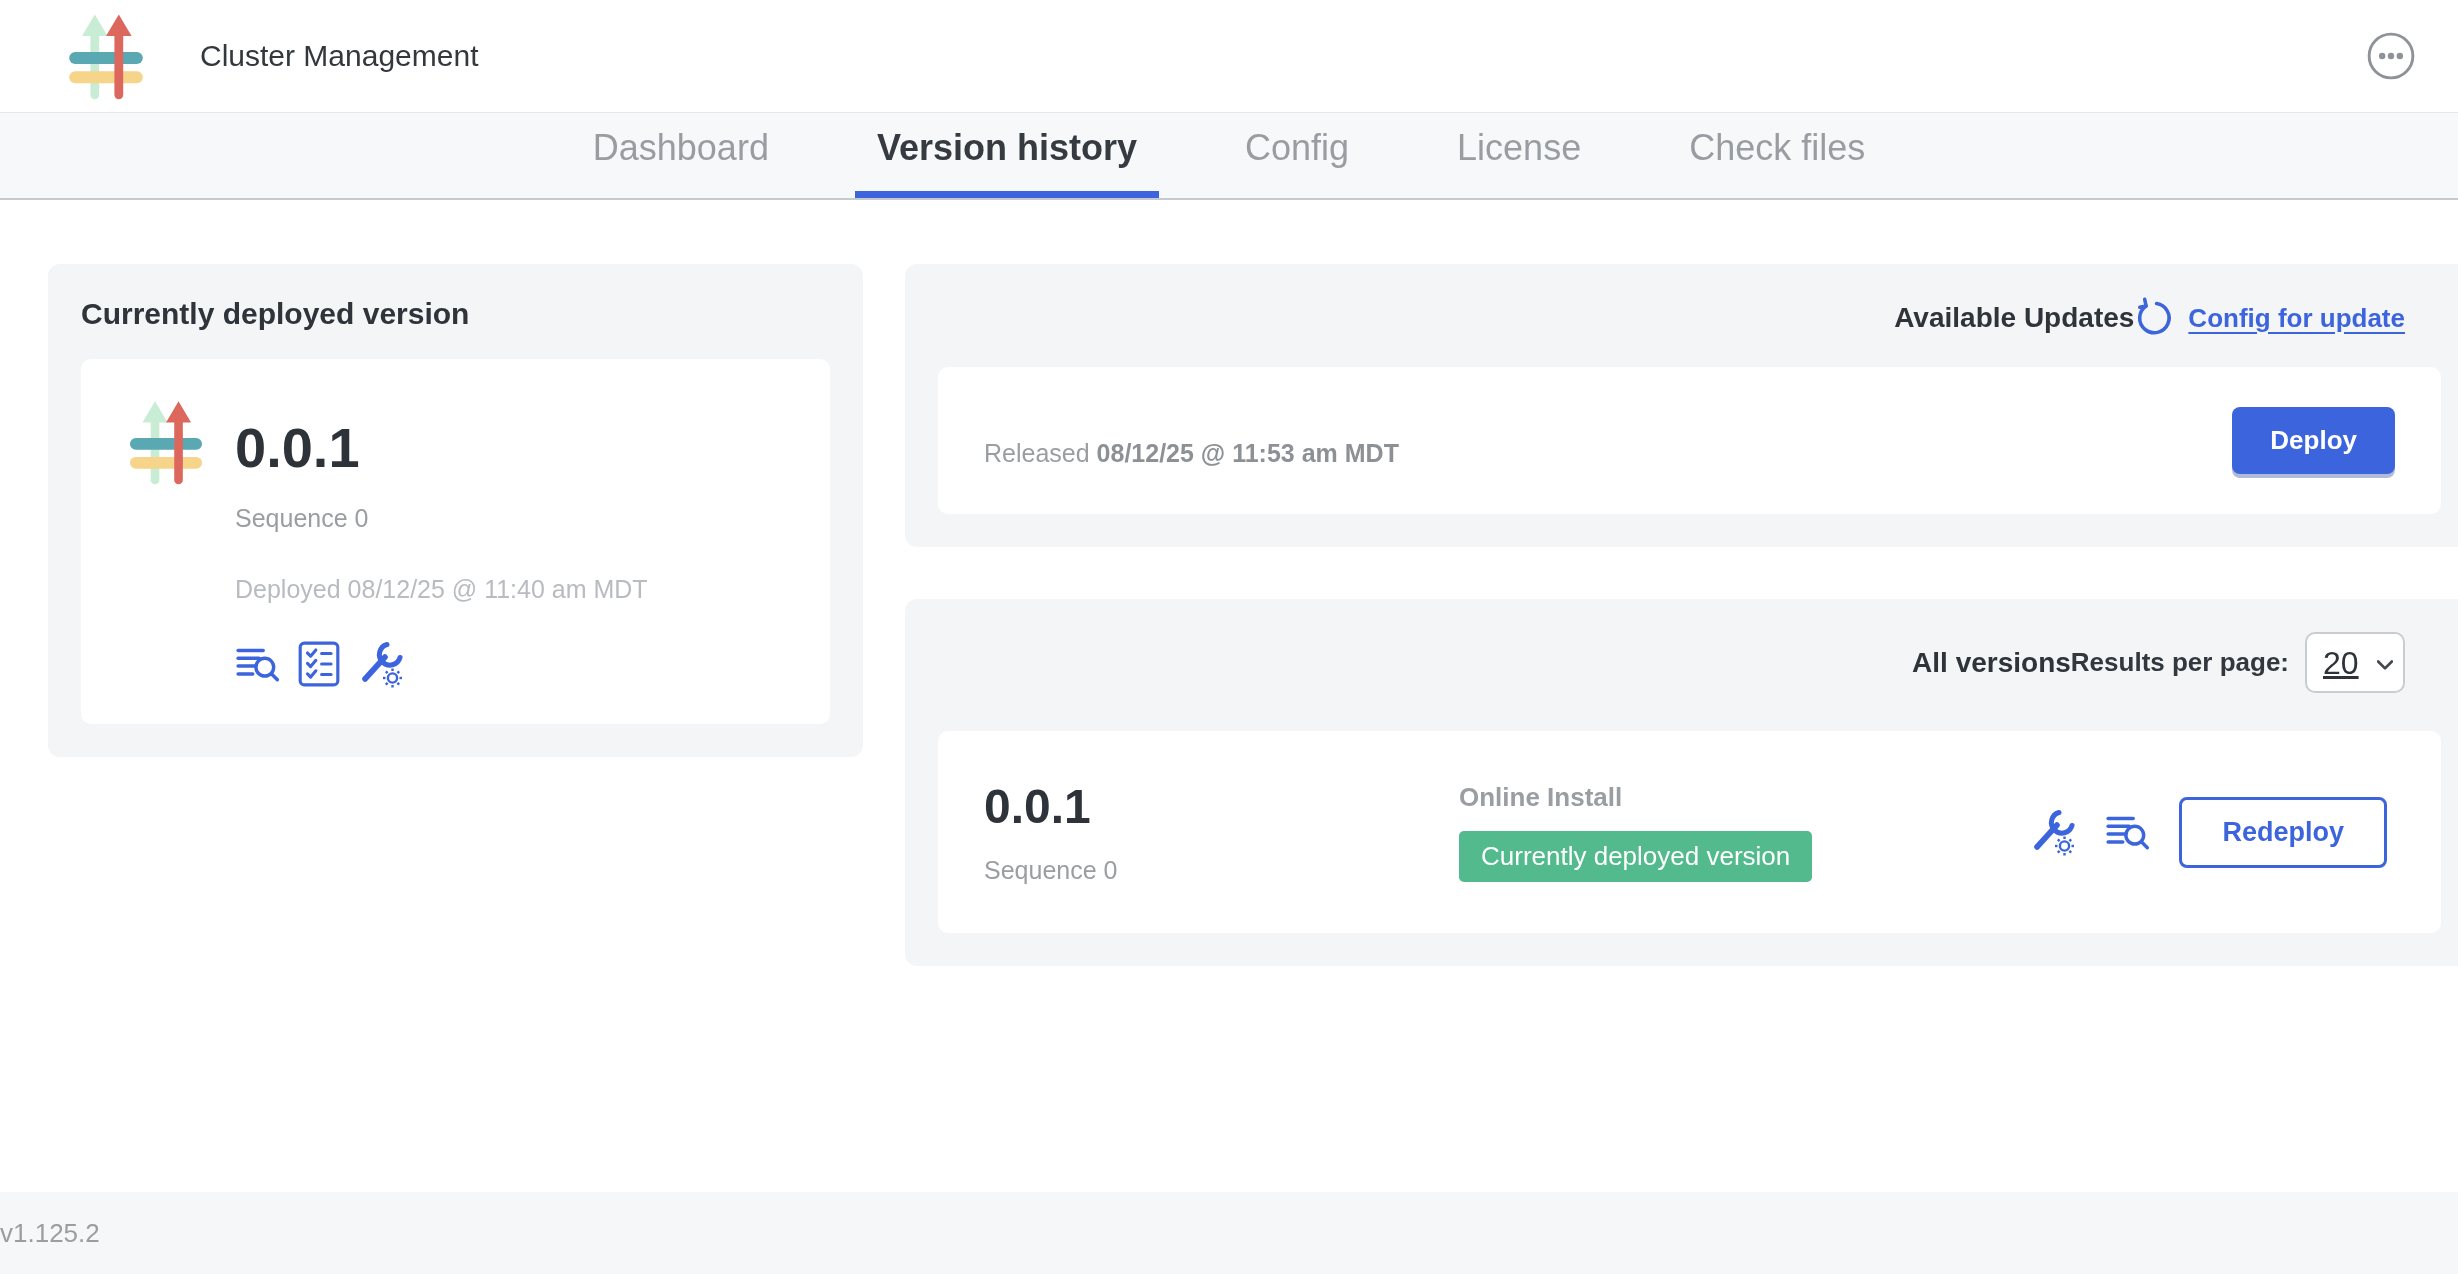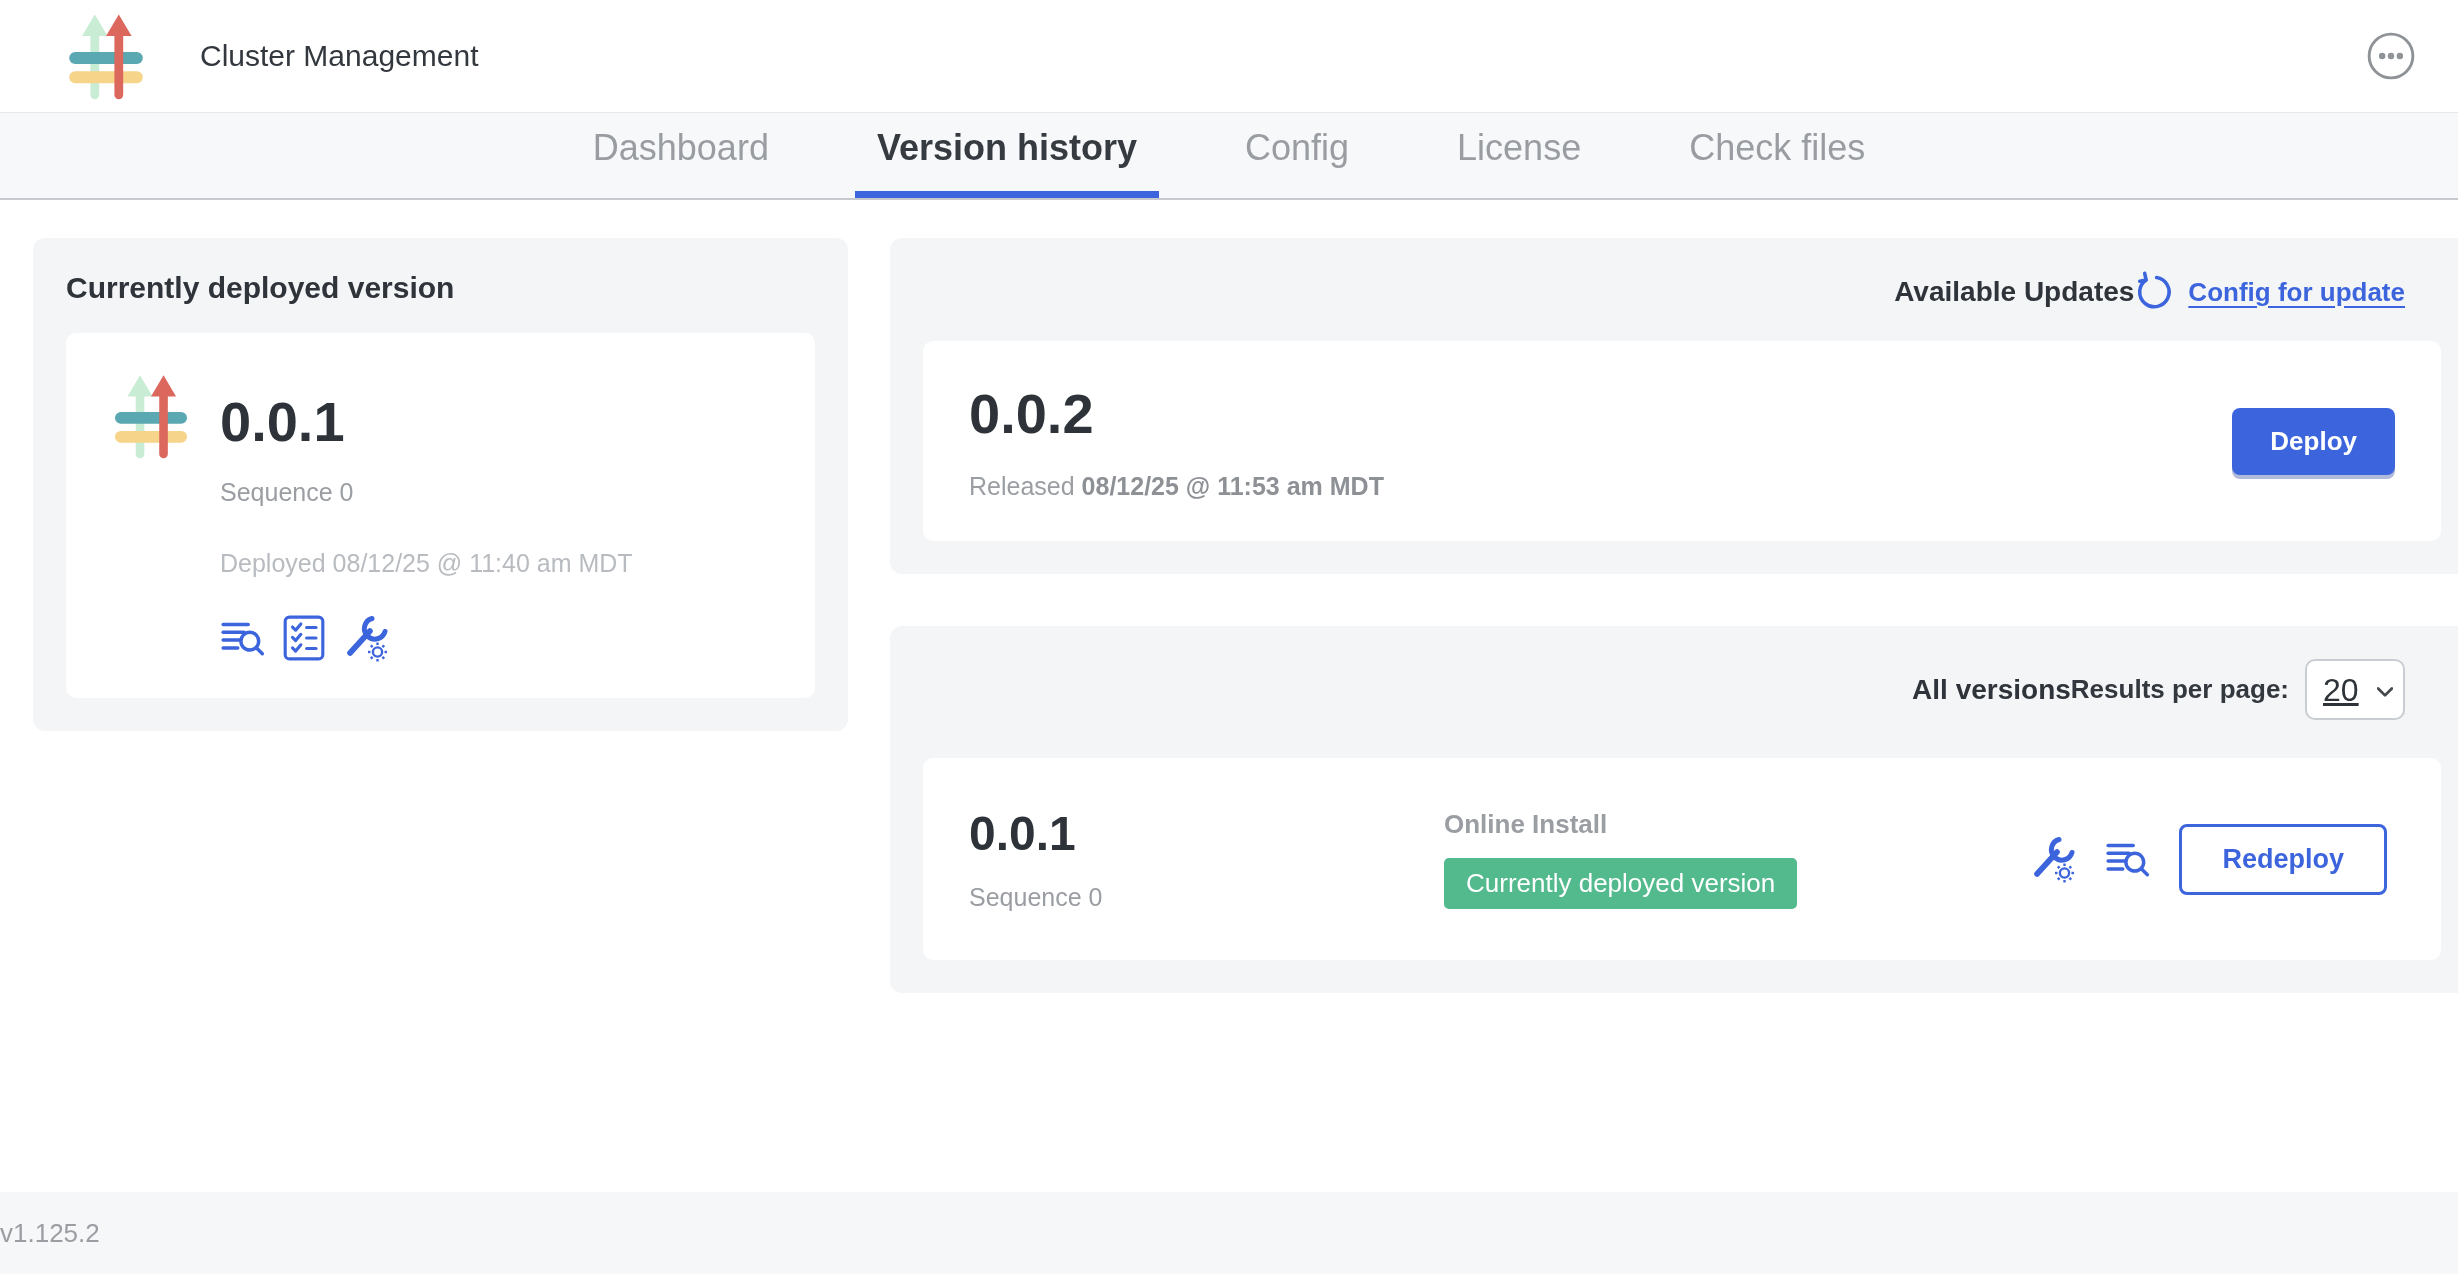--- a/index.html
+++ b/index.html
@@ -34,21 +34,21 @@
     display: flex; justify-content: center; gap: 64px;
   }
   .subnav-item {
     display: flex; align-items: center; padding: 7px 22px 16px 22px;
     font-size: 36px; color: #999da2; cursor: pointer;
     border-bottom: 7px solid transparent;
   }
   .subnav-item.active { color: #363b41; font-weight: 600; border-bottom-color: #3c64dc; }
 
   
-  .main { display: flex; align-items: flex-start; gap: 42px; padding: 38px 0 0 33px; }
+  .main { display: flex; align-items: flex-start; gap: 42px; padding: 38px 0 0 48px; margin-top: 26px; }
   .card-outer { background: #f4f5f7; border-radius: 12px; padding: 33px; }
   .card-title { font-size: 30px; font-weight: 700; color: #2f343a; }
   .card-title.sm { font-size: 28px; }
   .card-inner { background: #fff; border-radius: 10px; margin-top: 28px; }
 
   .left-col { width: 815px; flex: none; }
   .deployed-inner { padding: 36px 38px; display: flex; gap: 22px; }
   .logo-sm { width: 94px; height: 94px; flex: none; }
   .dep-version { font-size: 56px; font-weight: 700; color: #2e3339; margin-top: 20px; }
   .dep-sequence { font-size: 25px; color: #9a9da2; margin-top: 24px; }
@@ -243,21 +243,20 @@
               <g stroke="#3c64dc" stroke-width="3.4" fill="none" stroke-linecap="round" stroke-linejoin="round">
                 <path d="M11.5,8.5 A 14,14 0 1 0 21.5,6.2"></path>
                 <polyline points="5.5,9.8 11.5,8.5 10.2,2.2"></polyline>
               </g>
             </svg>
             <span class="link-text">Config for update</span>
           </a>
         </div>
         <div class="card-inner update-inner">
           <div>
-            <div class="upd-version">0.0.2</div>
             <div class="upd-released">
               <span>Released</span>
               <b>08/12/25 @ 11:53 am MDT</b>
             </div>
           </div>
           <button class="btn-primary">Deploy</button>
         </div>
       </div>
 
       <div class="card-outer allv-outer">

